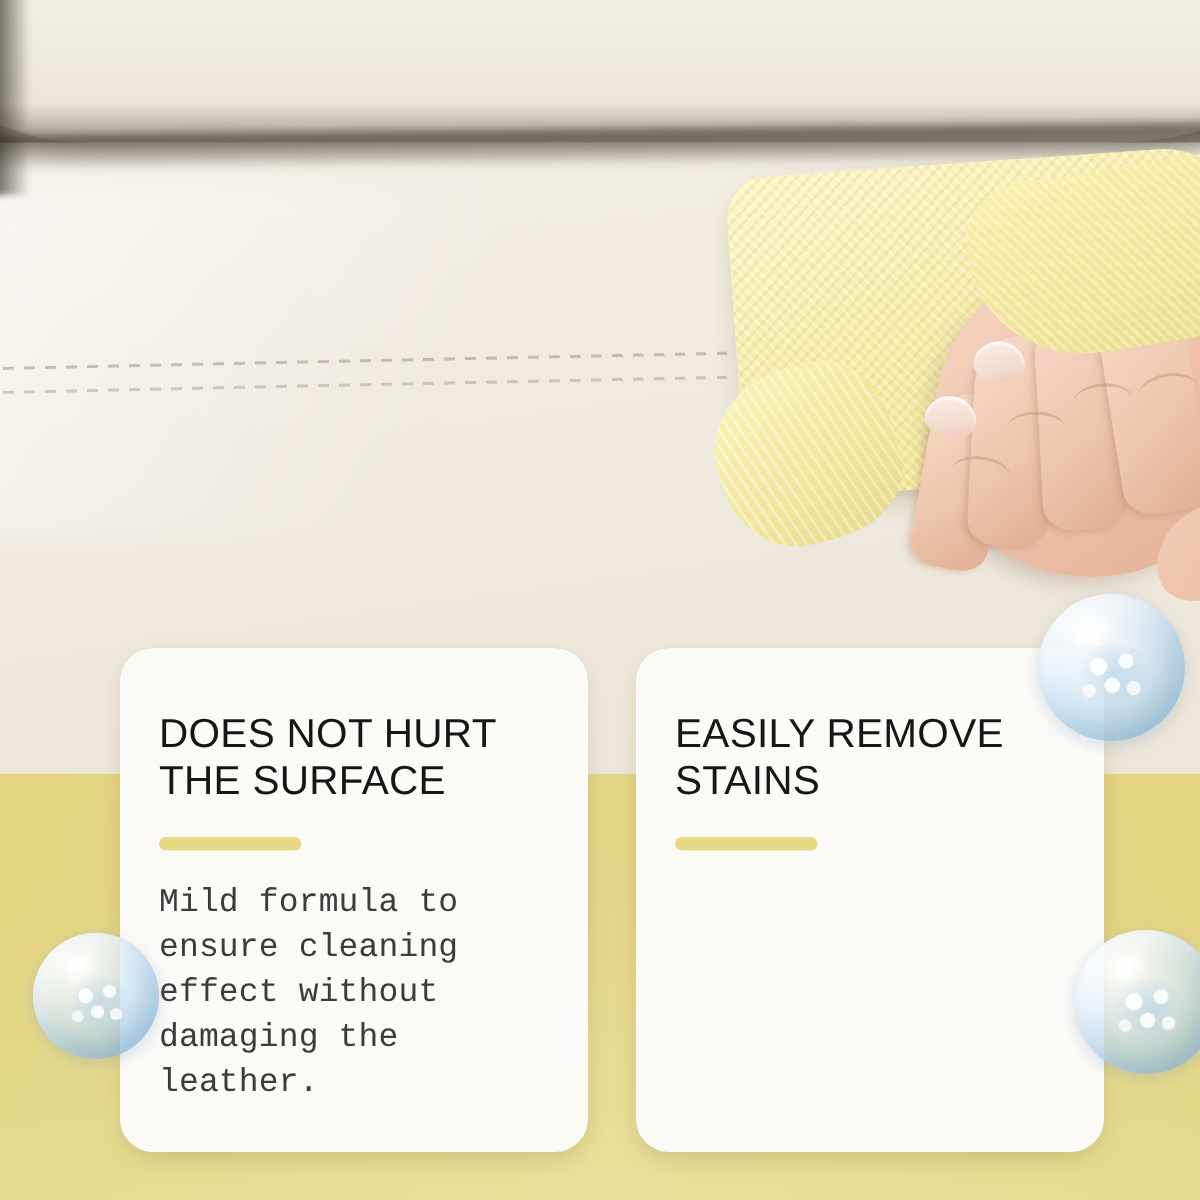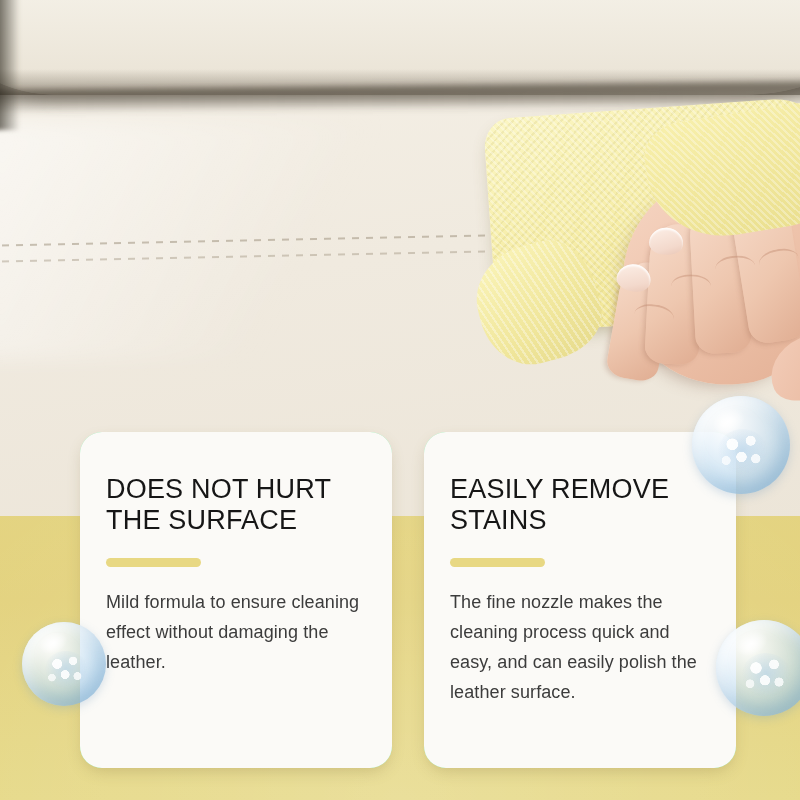--- a/index.html
+++ b/index.html
@@ -299,24 +299,25 @@
   }
   .divider {
     margin-top: 22px;
     width: 95px;
     height: 9px;
     border-radius: 5px;
     background: #e8d883;
   }
   .card-text {
     margin: 20px 0 0 0;
-    font-size: 18px;
+    font-size: 22px;
     line-height: 30px;
     color: #3c3c3c;
     letter-spacing: .1px;
+    font-family: Liberation Mono, monospace;
   }
 </style>
 </head>
 <body>
 
 <div id="poster">
 
   <div class="bg-yellow"></div>
 
   <div class="photo-clip">
@@ -363,21 +364,20 @@
       <p class="card-text">Mild formula to ensure cleaning effect without damaging the leather.</p>
     </div>
   </div>
 
   <div class="card card-right">
     <div class="card-white"></div>
     <div class="card-body">
       <h2 class="card-title">EASILY REMOVE
 STAINS</h2>
       <div class="divider"></div>
-      <p class="card-text">The fine nozzle makes the cleaning process quick and easy, and can easily polish the leather surface.</p>
     </div>
   </div>
 
   <div class="bubble bubble-tr"></div>
   <div class="bubble bubble-br"></div>
   <div class="bubble bubble-bl"></div>
 
 </div>
 
 </body></html>

